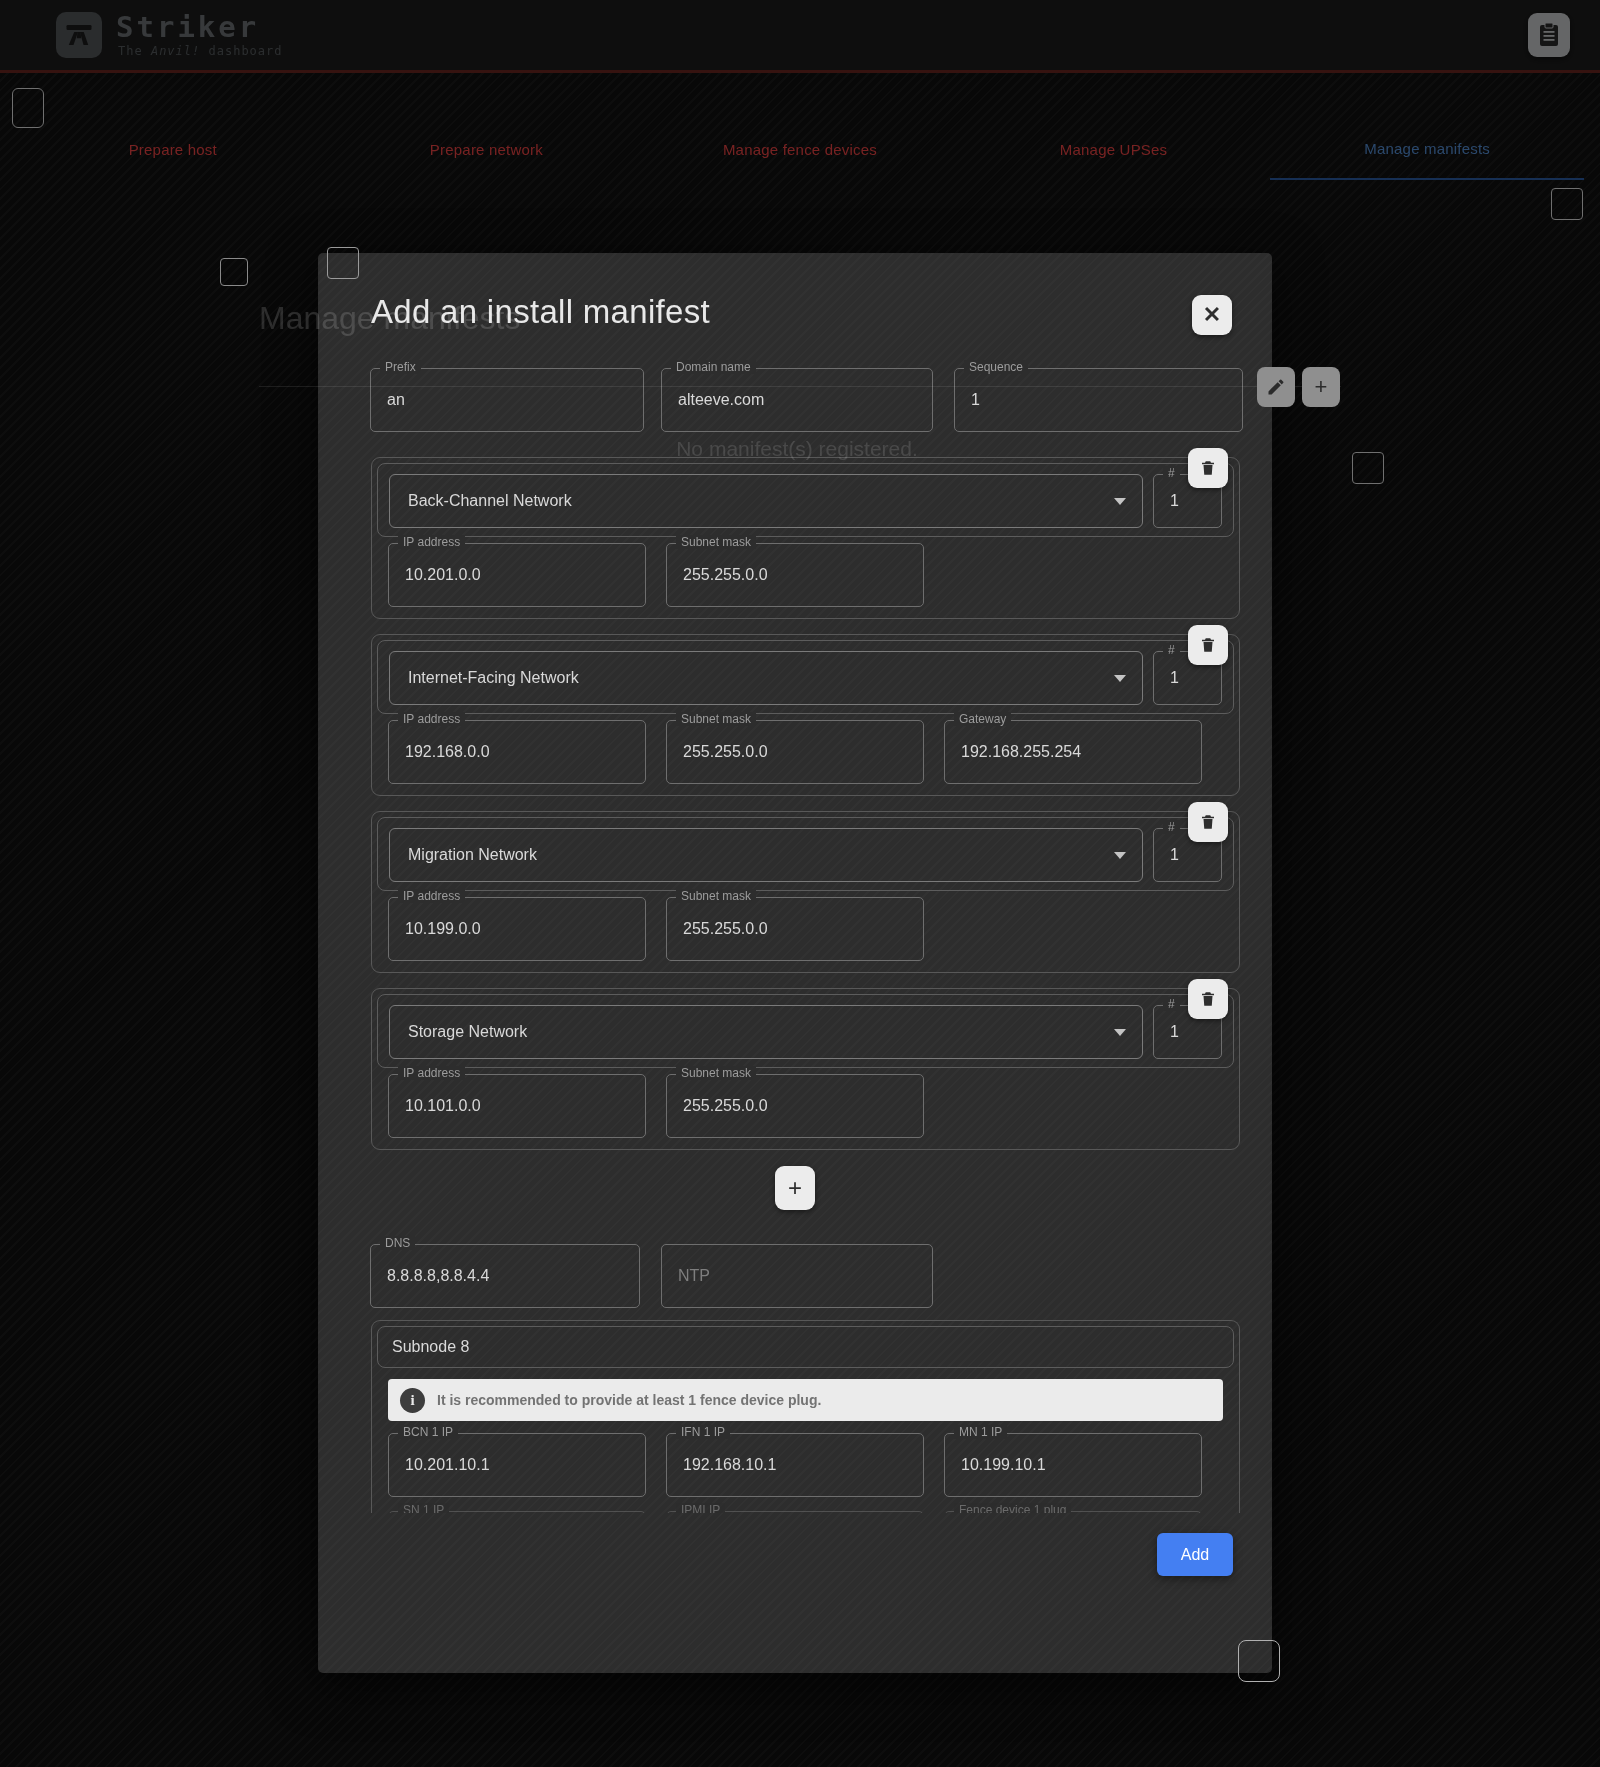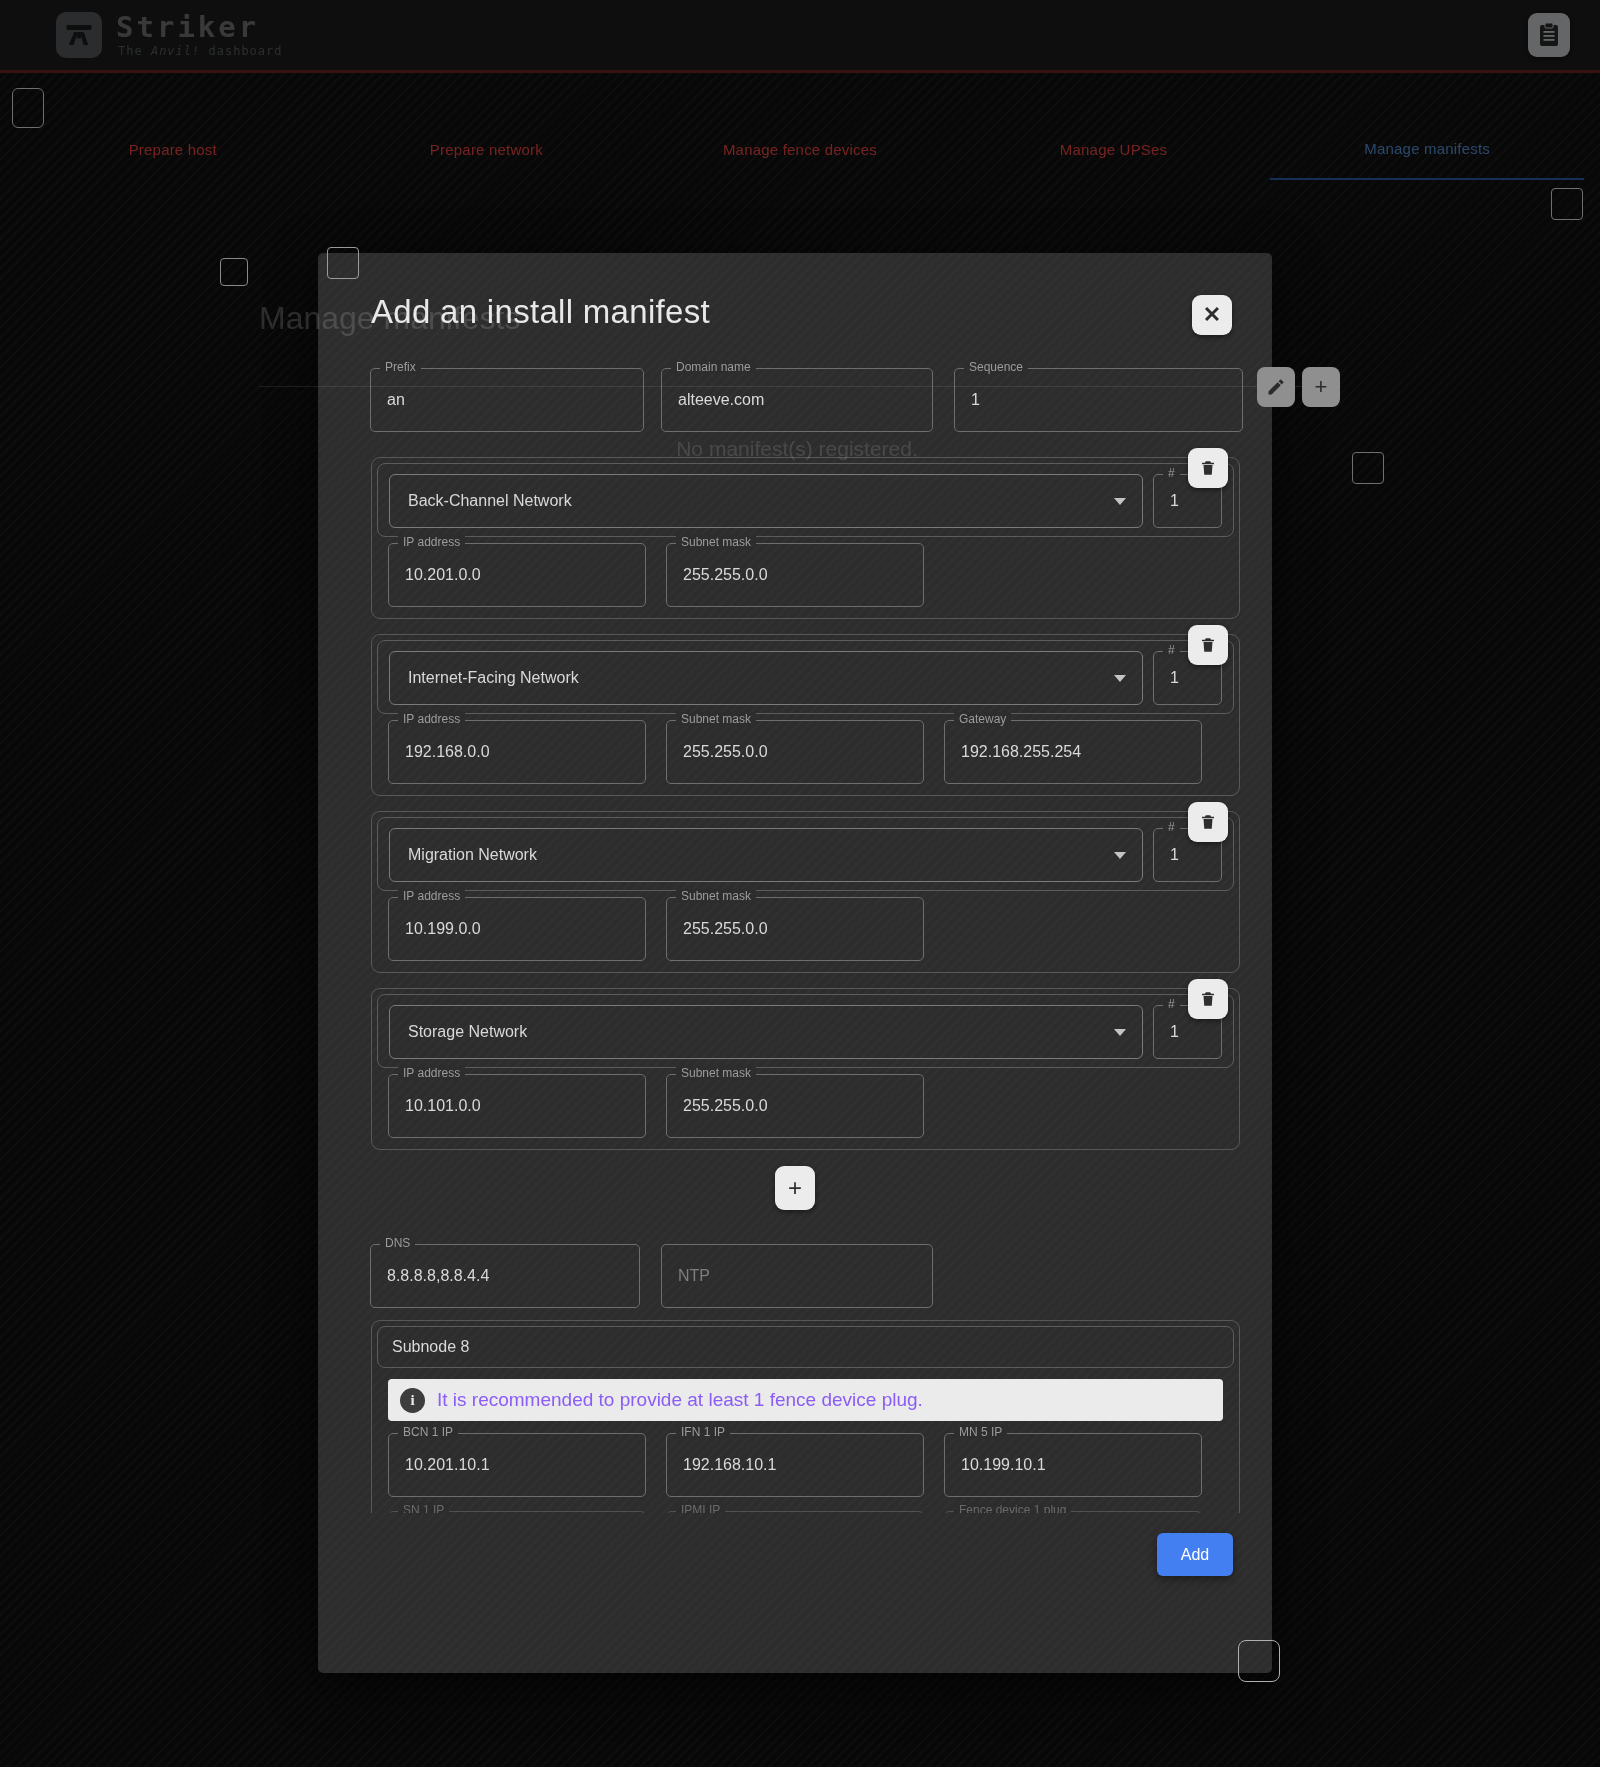--- a/index.html
+++ b/index.html
@@ -45,21 +45,21 @@
   .select .sv{position:absolute;left:18px;top:50%;transform:translateY(-50%);font-size:16px;color:#d9d9d9;}
   .caret{position:absolute;right:16px;top:50%;margin-top:-3px;width:0;height:0;border-left:6px solid transparent;border-right:6px solid transparent;border-top:7px solid #c4c4c4;}
   .numfield{left:775px;top:10px;width:67px;height:52px;}
   .trash-btn{left:816px;top:-10px;z-index:5;}
   .sec-row{position:absolute;left:0;top:85px;width:100%;height:62px;}
   
   .subnode{position:absolute;left:53px;top:1067px;width:867px;height:192px;border:1px solid #585858;border-radius:9px 9px 0 0;border-bottom:none;overflow:hidden;}
   .sub-hdr{position:absolute;left:5px;top:5px;width:855px;height:40px;border:1px solid #5c5c5c;border-radius:8px;}
   .sub-hdr span{position:absolute;left:14px;top:50%;transform:translateY(-50%);font-size:16px;color:#d9d9d9;}
   .banner{position:absolute;left:16px;top:58px;width:835px;height:42px;background:#ebebeb;border-radius:4px;display:flex;align-items:center;gap:12px;padding-left:12px;box-sizing:border-box;}
-  .banner .txt{font-size:19px;color:#8b5cf6;}
+  .banner .txt{font-size:14px;color:#737373;font-weight:bold;}
   .info-ic{width:25px;height:25px;border-radius:50%;background:#3d3d3d;color:#ebebeb;font-size:15px;font-weight:bold;display:flex;align-items:center;justify-content:center;font-family:"Liberation Serif",serif;flex:0 0 auto;}
   
   .plus-net{left:457px;top:913px;width:40px;height:44px;font-size:24px;}
   .add-btn{position:absolute;left:839px;top:1280px;width:76px;height:43px;background:#447ff2;border:none;border-radius:6px;color:#fff;font-size:16px;font-family:"Liberation Sans",sans-serif;display:flex;align-items:center;justify-content:center;box-shadow:0 3px 8px rgba(0,0,0,.4);}
   .artifact{position:absolute;border:1px solid #9a9a9a;border-radius:6px;z-index:80;background:transparent;}
   svg{display:block;}
 </style>
 </head>
 <body>
 
@@ -278,21 +278,21 @@
     </div>
     <div class="field" style="left:16px;top:112px;width:256px;">
       <span class="lbl">BCN 1 IP</span>
       <span class="val">10.201.10.1</span>
     </div>
     <div class="field" style="left:294px;top:112px;width:256px;">
       <span class="lbl">IFN 1 IP</span>
       <span class="val">192.168.10.1</span>
     </div>
     <div class="field" style="left:572px;top:112px;width:256px;">
-      <span class="lbl">MN 5 IP</span>
+      <span class="lbl">MN 1 IP</span>
       <span class="val">10.199.10.1</span>
     </div>
 
     <div class="field" style="left:16px;top:190px;width:256px;opacity:.55;">
       <span class="lbl">SN 1 IP</span>
     </div>
     <div class="field" style="left:294px;top:190px;width:256px;opacity:.55;">
       <span class="lbl">IPMI IP</span>
     </div>
     <div class="field" style="left:572px;top:190px;width:256px;opacity:.55;">

